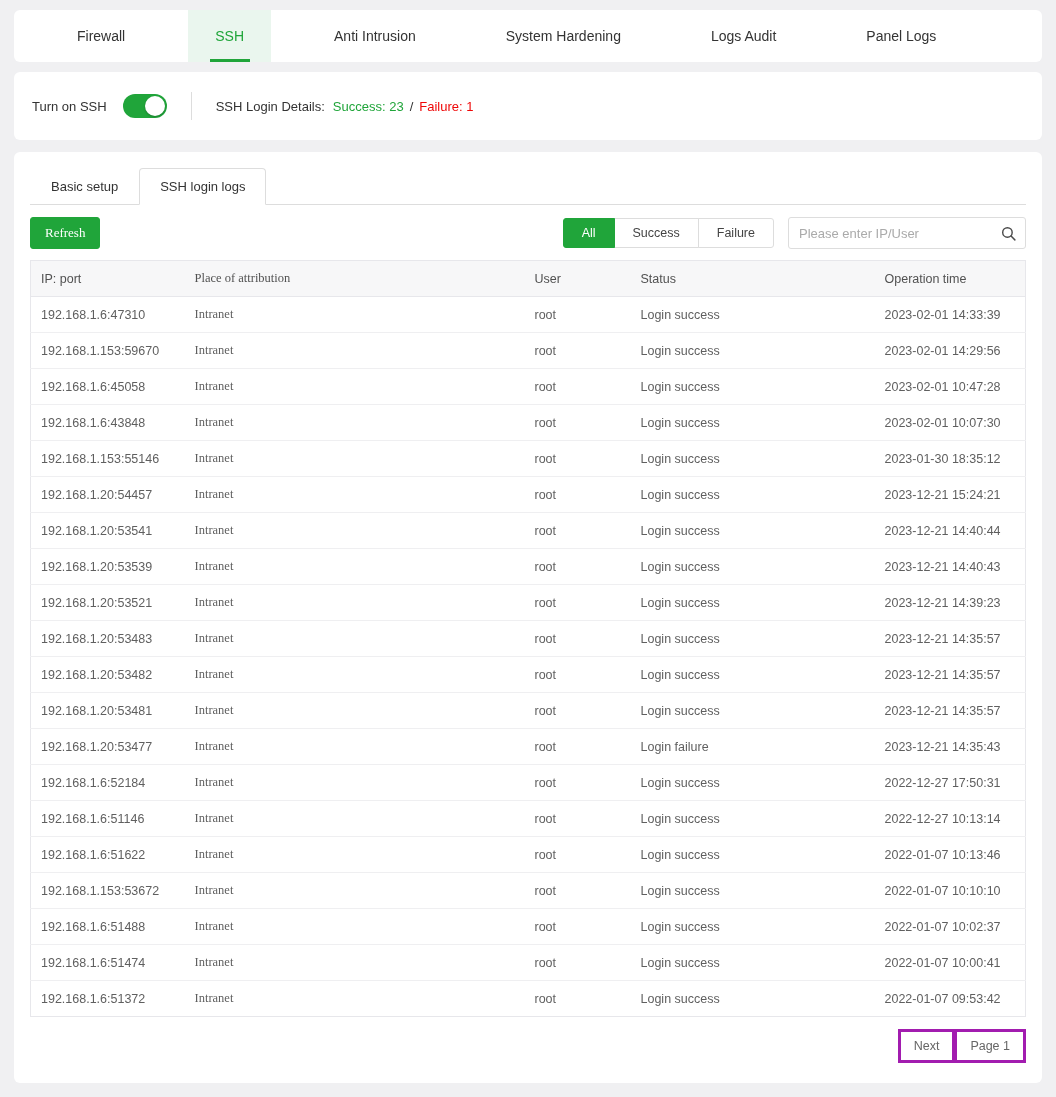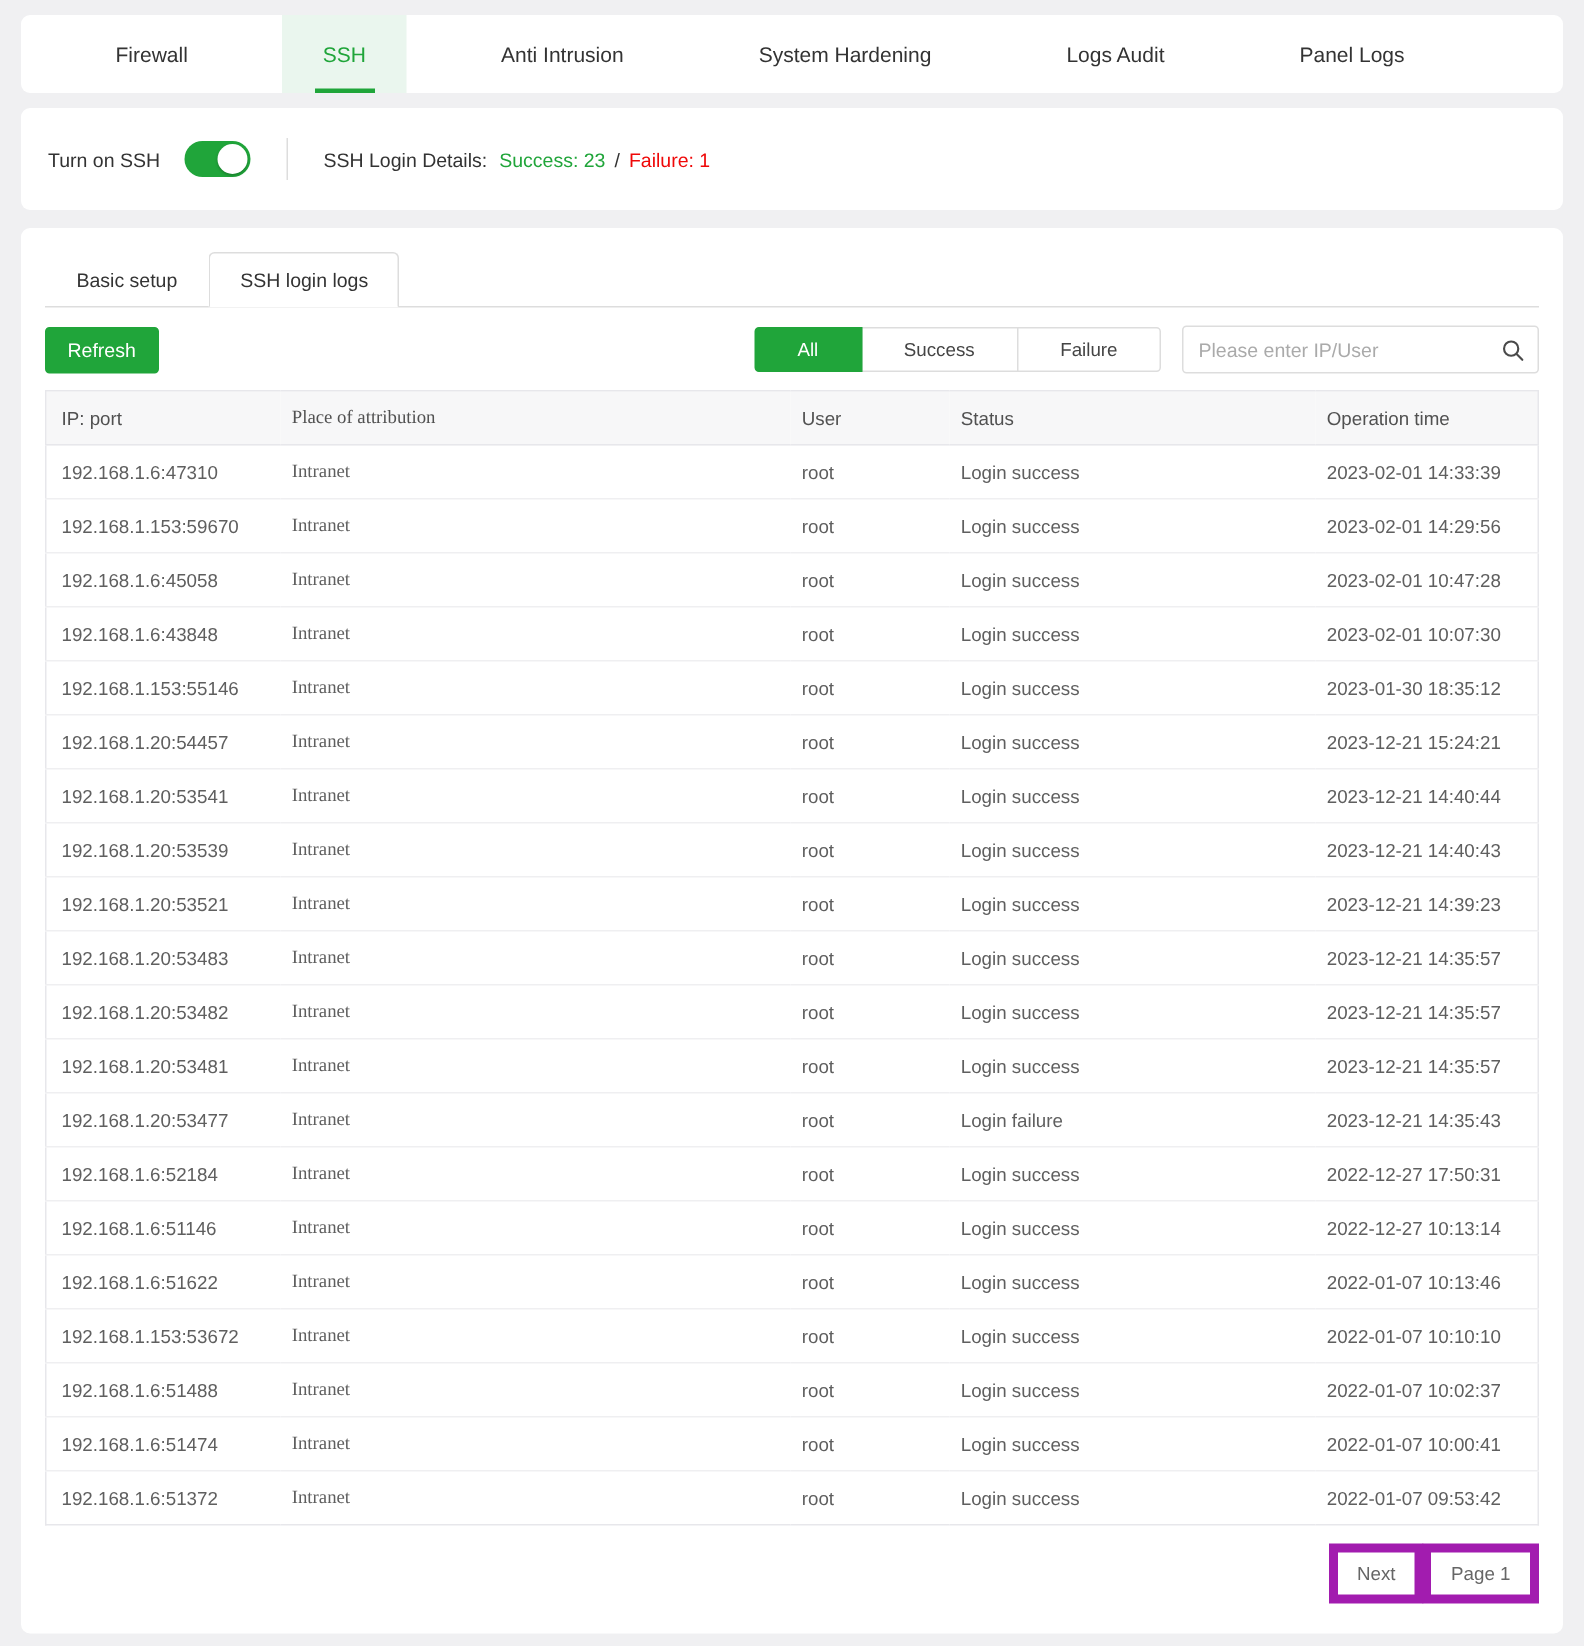--- a/index.html
+++ b/index.html
@@ -116,30 +116,30 @@
     margin: 12px 0 11px;
   }
   .btn-refresh {
     background: #20a53a;
     color: #fff;
     border: 1px solid #20a53a;
     font-size: 13px;
     padding: 7px 14px;
     border-radius: 3px;
     cursor: pointer;
-    font-family: Liberation Sans, sans-serif;
+    font-family: Liberation Serif, serif;
   }
   .toolbar-right { display: flex; align-items: center; }
   .filter-group { display: flex; }
   .filter-btn {
     border: 1px solid #ddd;
     background: #fff;
     color: #444;
     font-size: 12.5px;
-    padding: 7px 28px;
+    padding: 7px 18px;
     margin-left: -1px;
     cursor: pointer;
     font-family: inherit;
   }
   .filter-btn:first-child { border-radius: 3px 0 0 3px; margin-left: 0; }
   .filter-btn:last-child { border-radius: 0 3px 3px 0; }
   .filter-btn.active {
     background: #20a53a;
     border-color: #20a53a;
     color: #fff;
@@ -197,21 +197,21 @@
   .status-success { color: #20a53a; }
   .status-failure { color: #ef0808; }
 
   
   .pagination {
     display: flex;
     justify-content: flex-end;
     margin-top: 12px;
   }
   .page-btn {
-    border: 6px solid #a21caf;
+    border: 3px solid #a21caf;
     background: #fff;
     color: #666;
     font-size: 12.5px;
     padding: 7px 13px;
     margin-left: -1px;
     cursor: pointer;
     font-family: inherit;
   }
 
   

